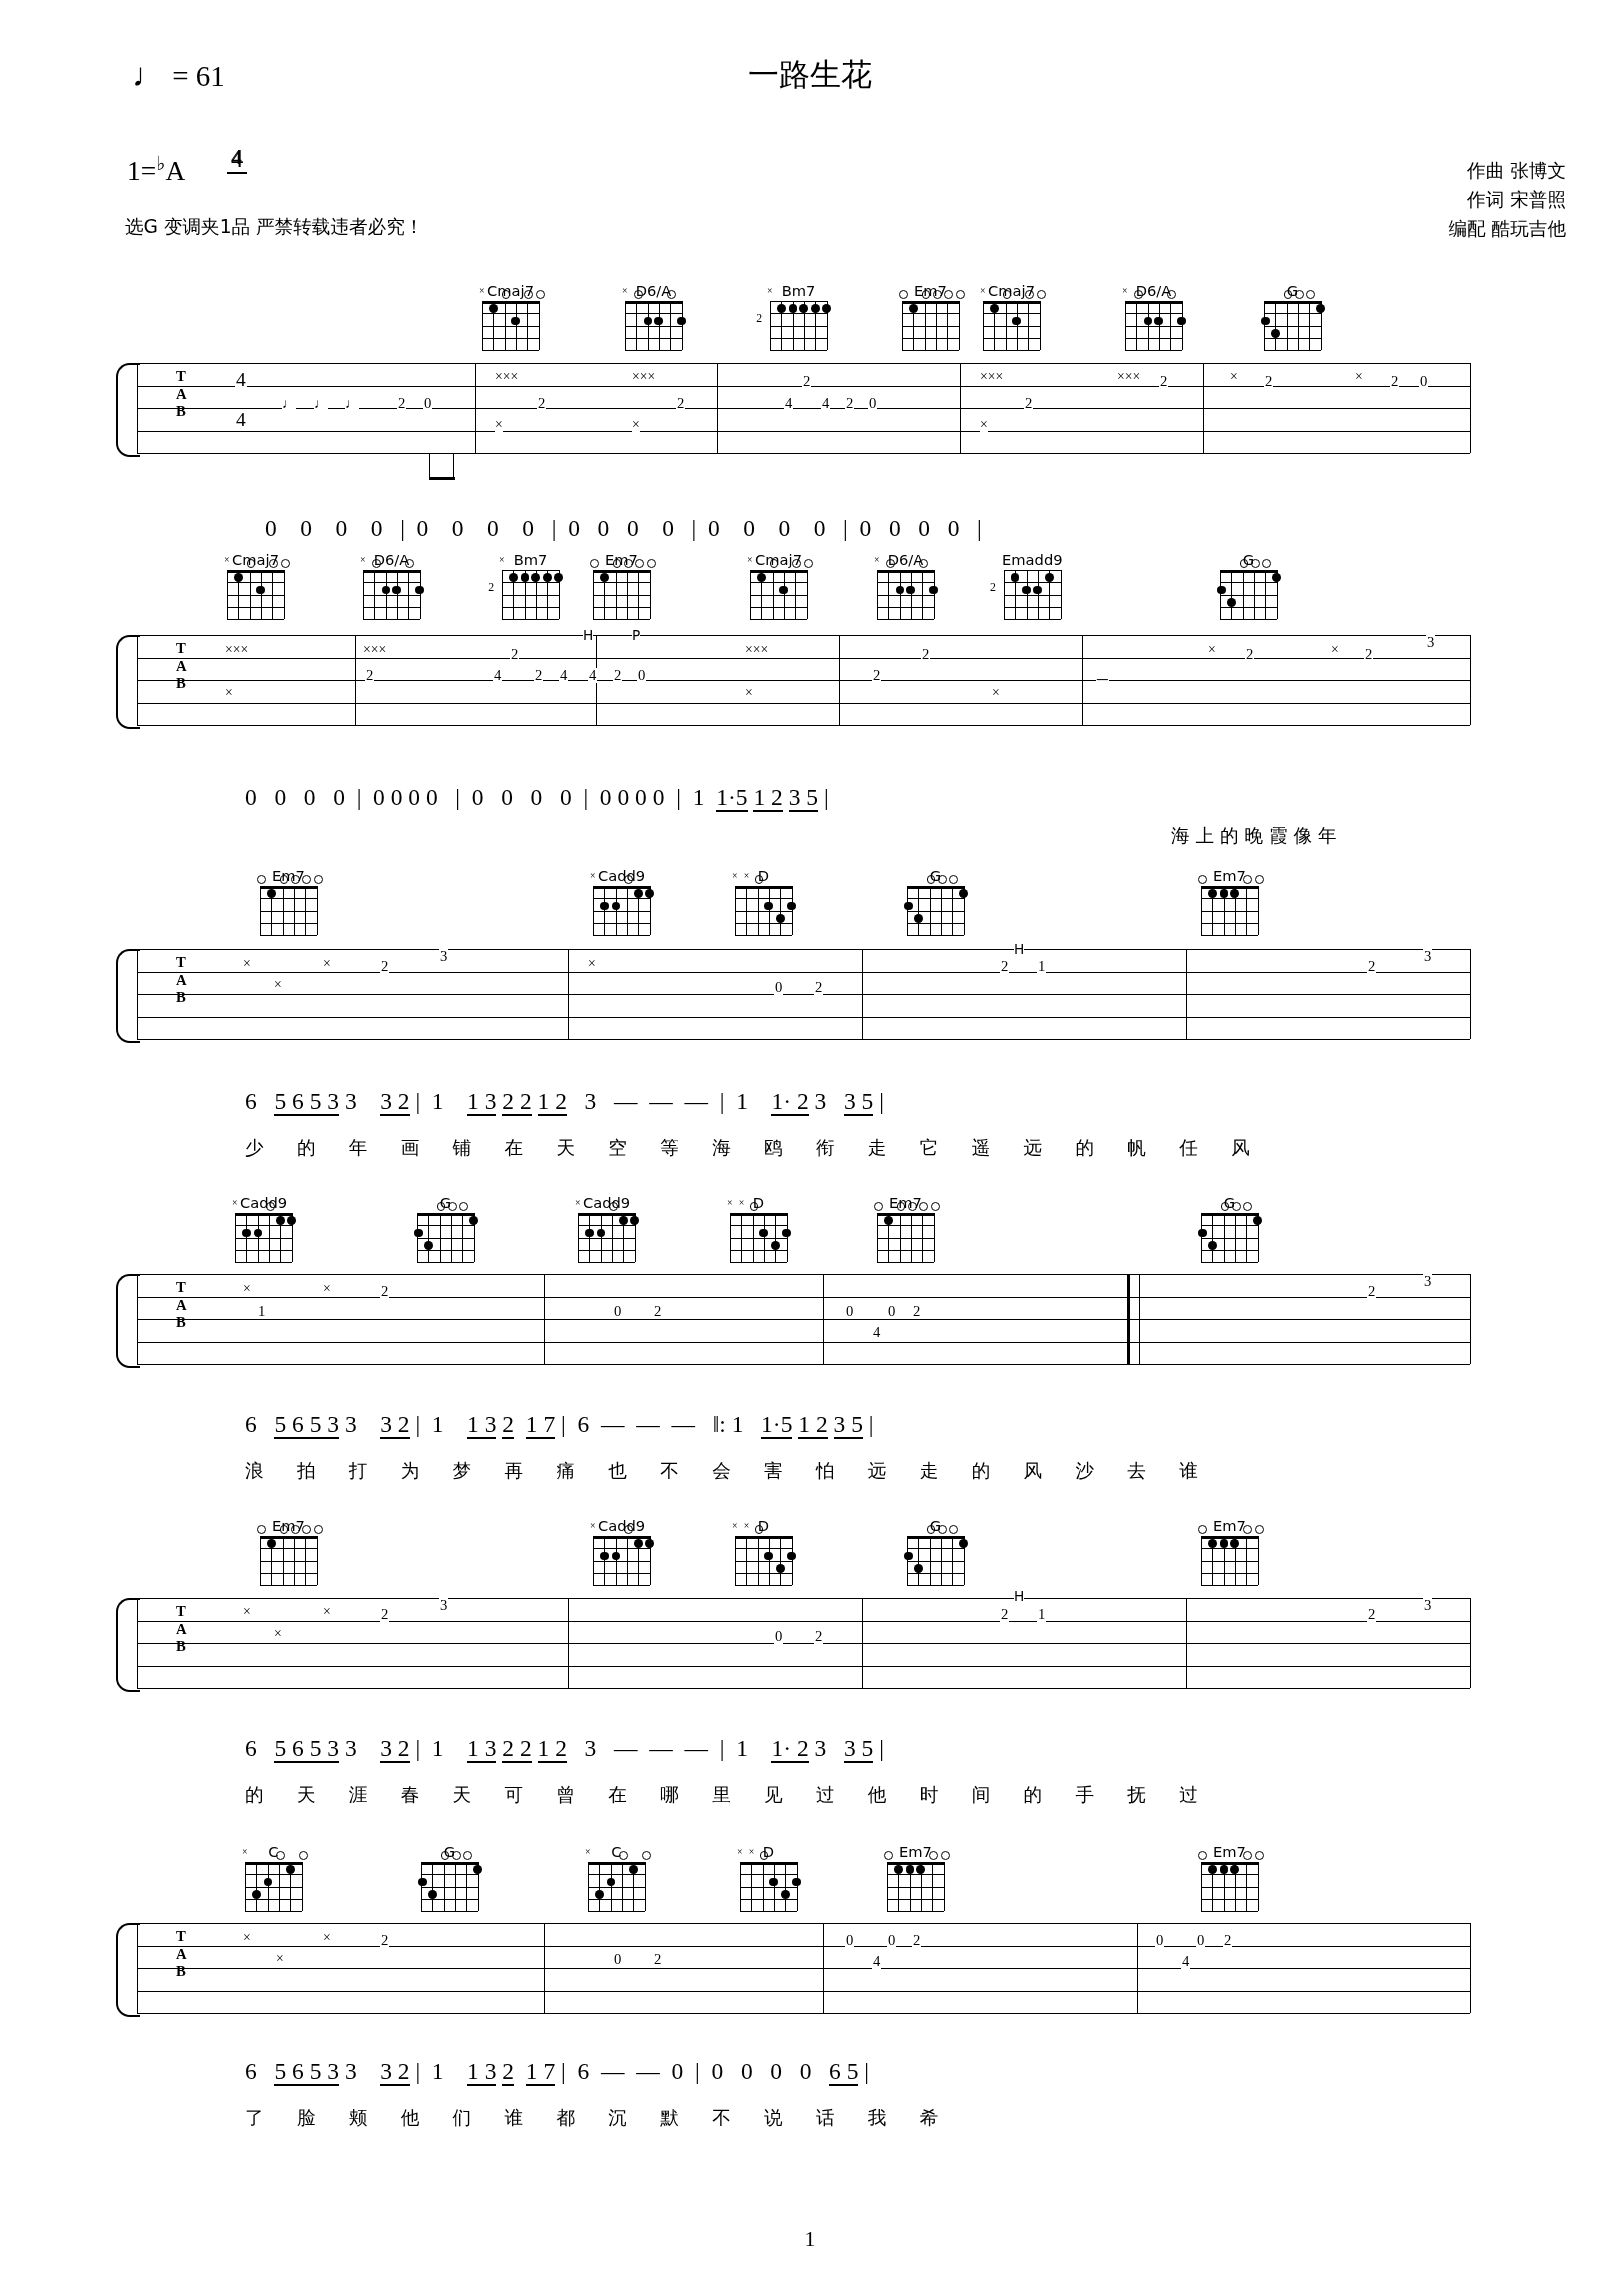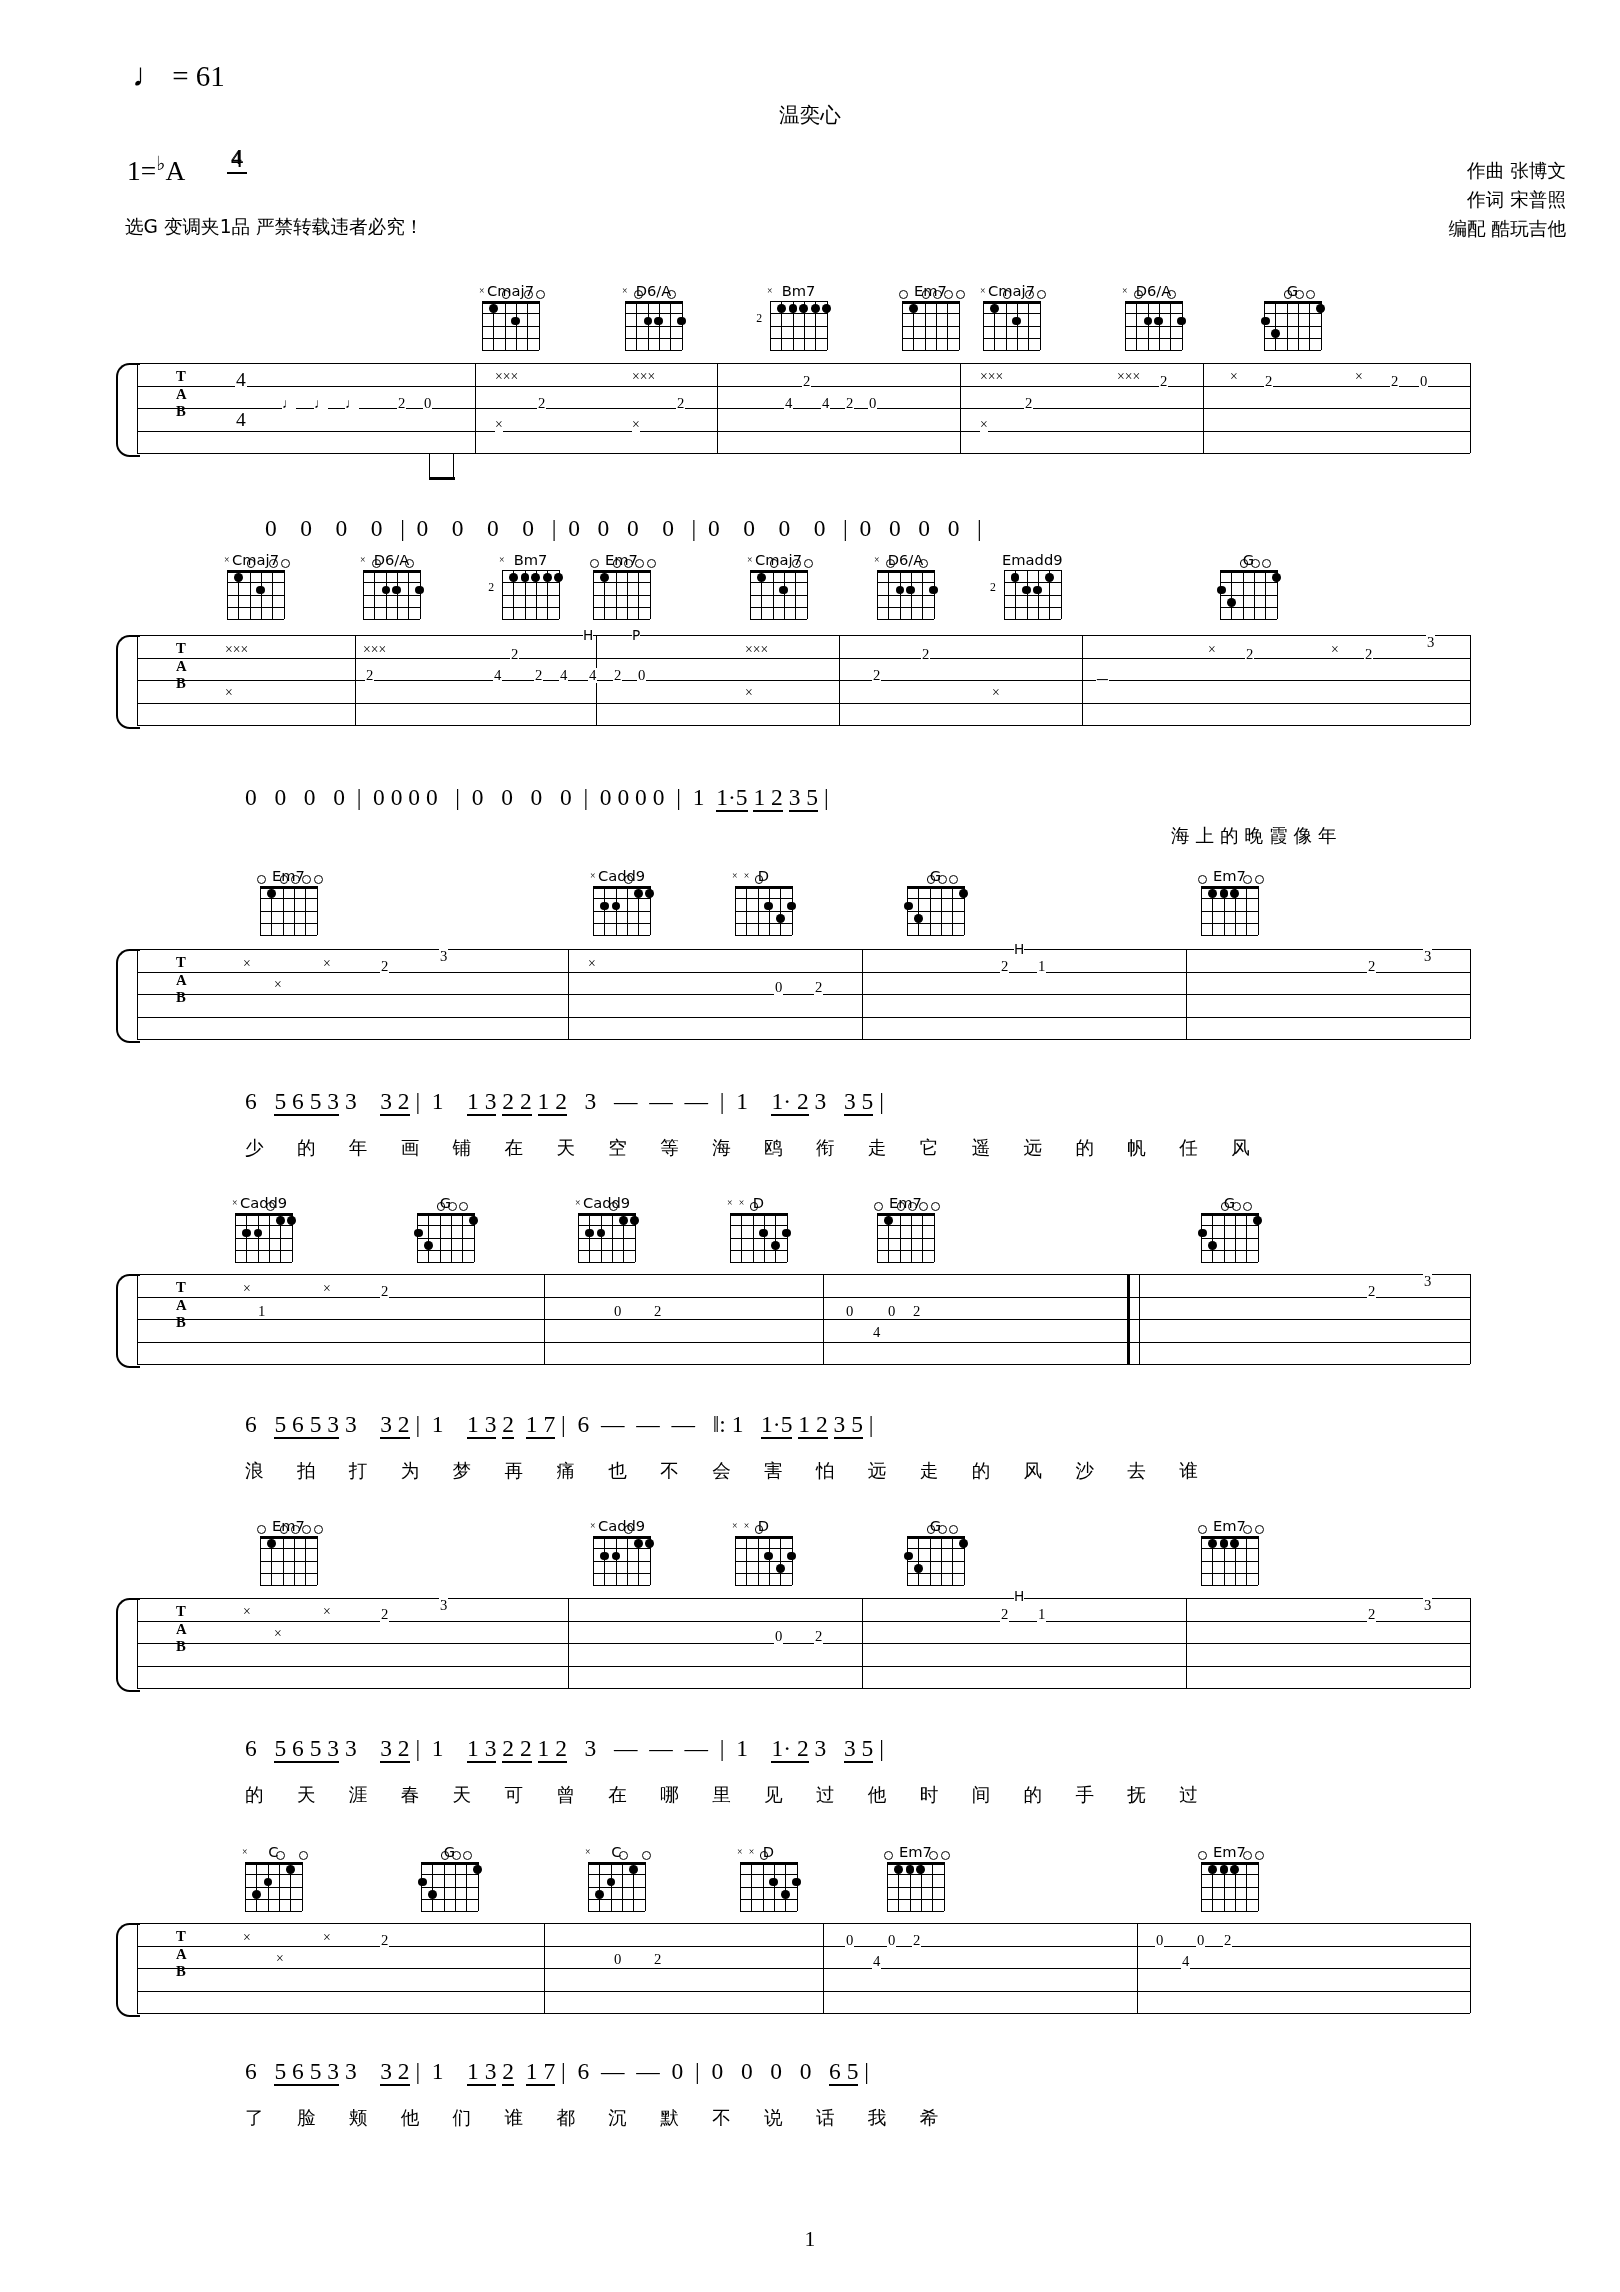--- a/index.html
+++ b/index.html
@@ -74,21 +74,21 @@
 <body>
 
 <div class="page">
 
   <div class="tempo">
     <span class="note">♩</span>
     <span>=</span>
     <span>61</span>
   </div>
 
-  <div class="artist">温奕心</div>
+  <div class="title">一路生花</div>
 
   <div class="keysig">
     <span>1=</span><span class="flat">♭</span><span>A</span>
   </div>
   <div class="meter">
     <span class="num">4</span>
     <span class="den">4</span>
   </div>
   <div class="note-line">选G 变调夹1品 严禁转载违者必究！</div>
 

